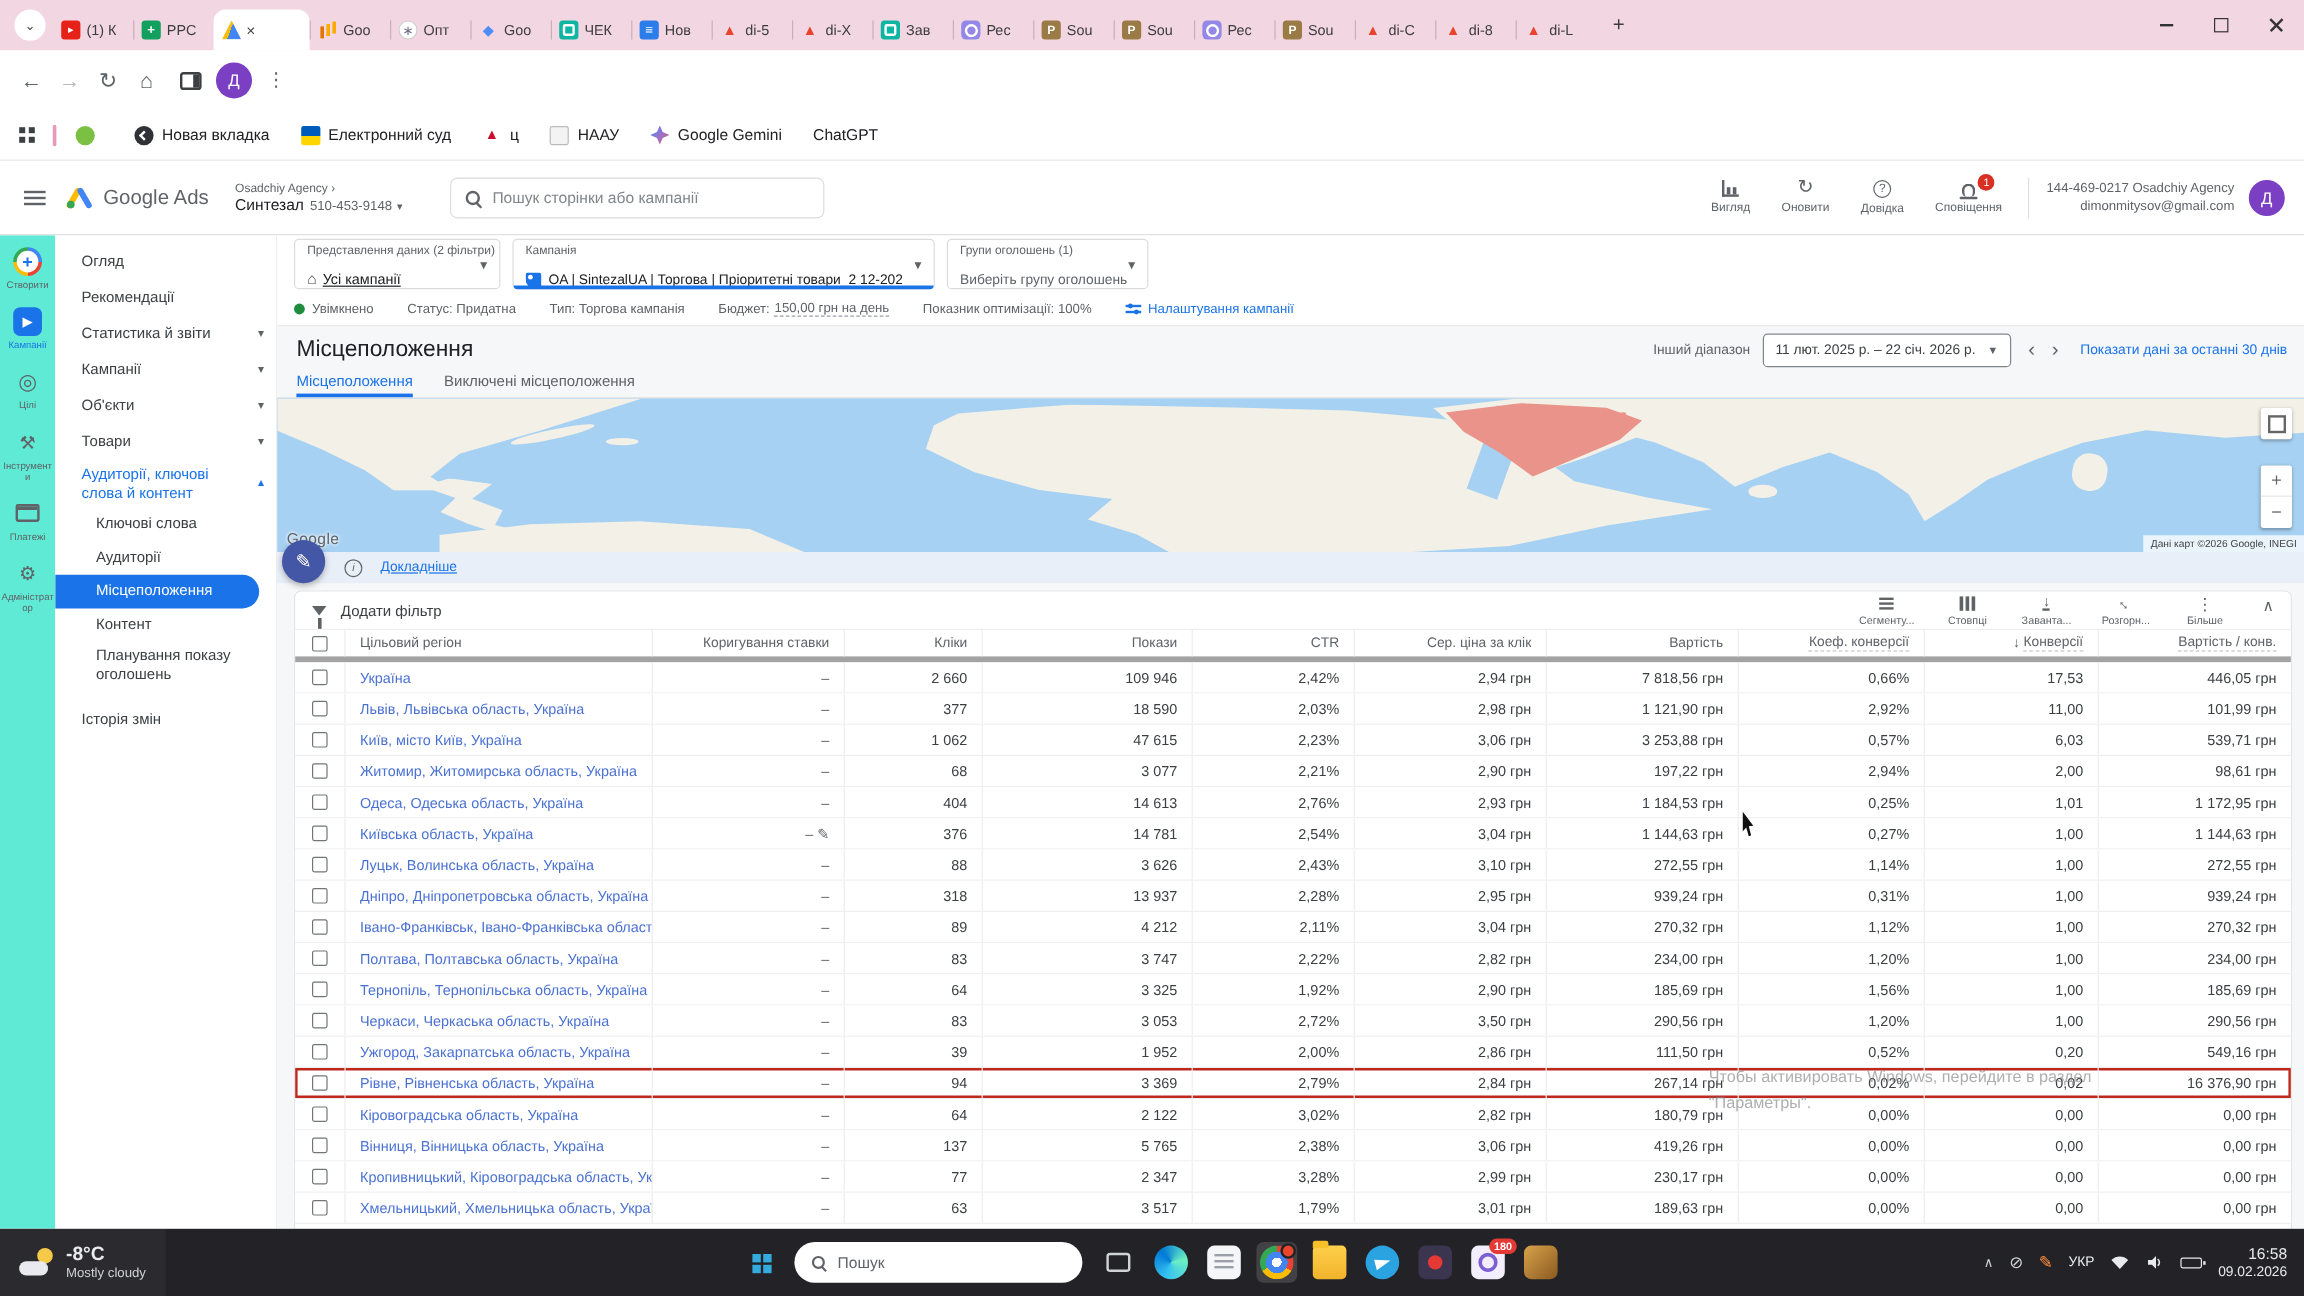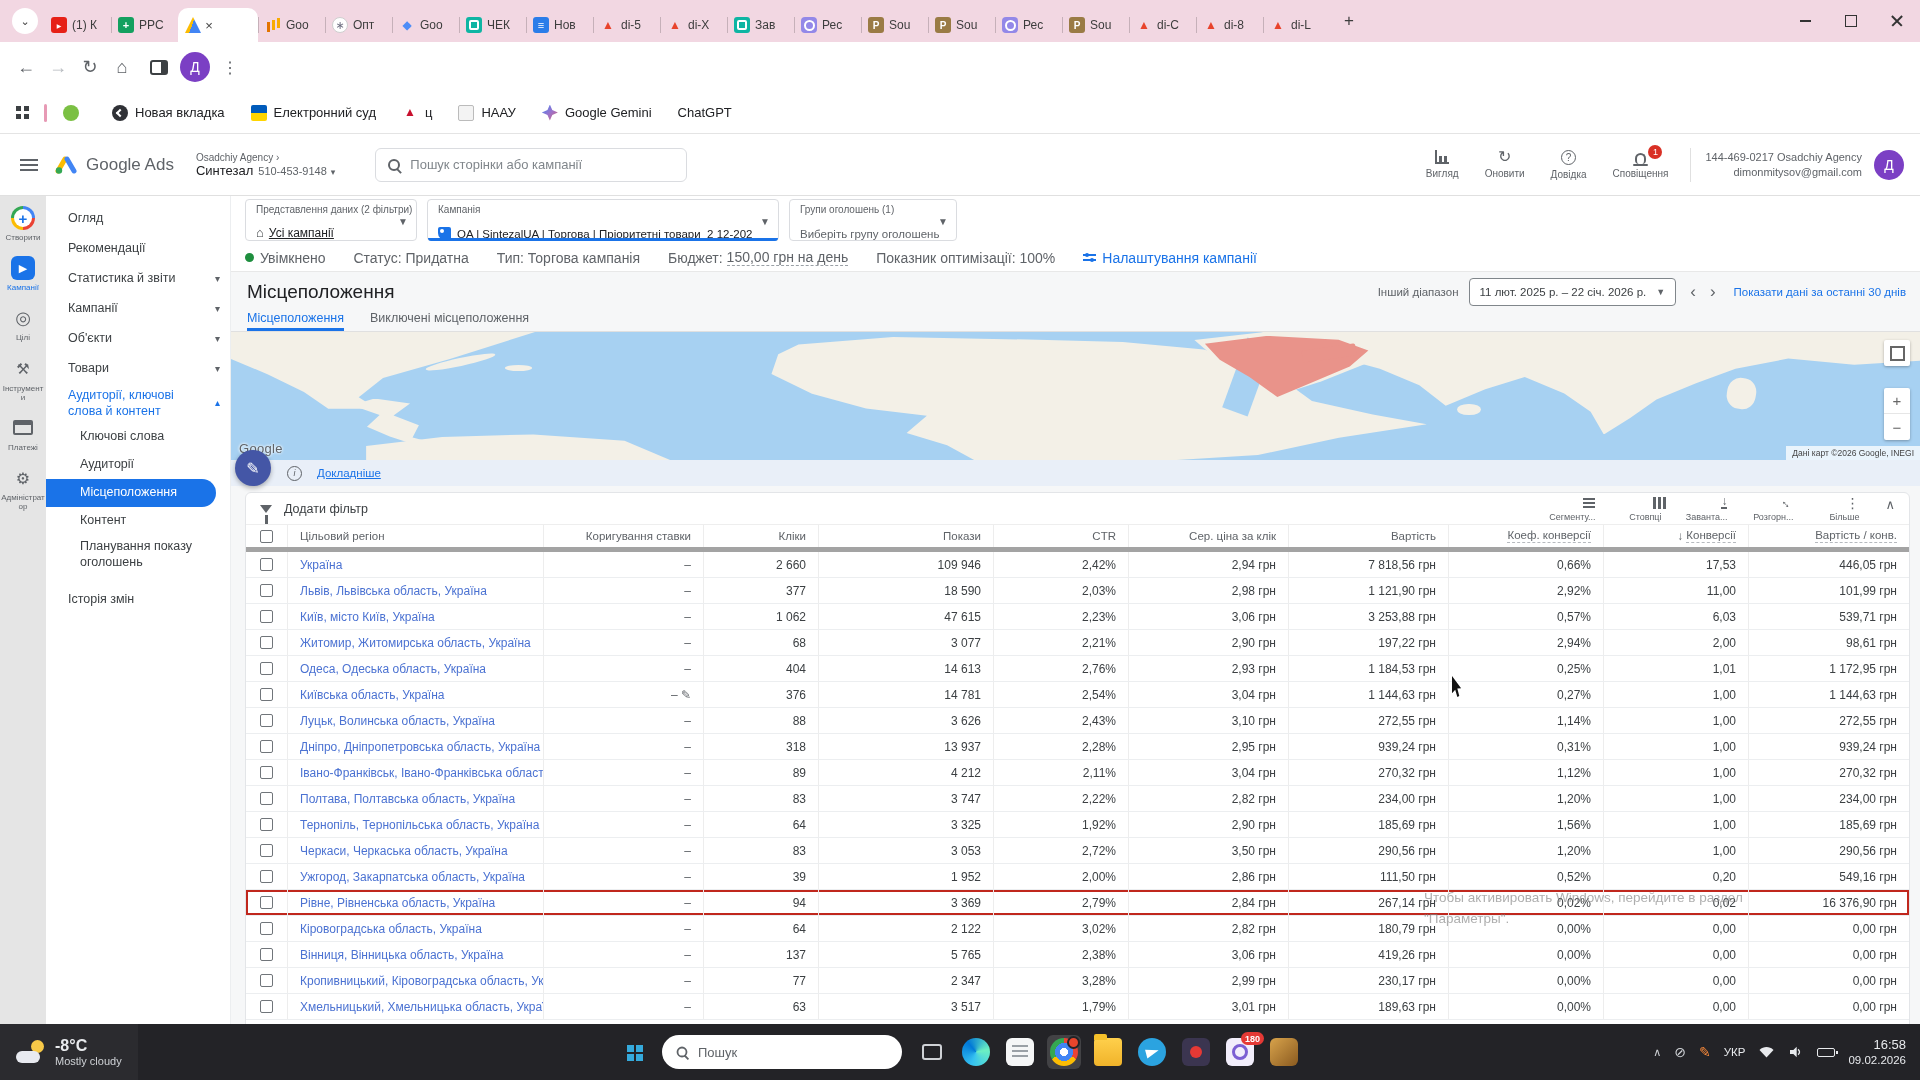--- a/index.html
+++ b/index.html
@@ -110,21 +110,21 @@
   .ic-help{width:15px;height:15px;border:1.5px solid #5f6368;border-radius:50%;display:flex;align-items:center;justify-content:center;font-size:10px;color:#5f6368}
   .ic-bell{width:11px;height:11px;border:2px solid #5f6368;border-radius:50% 50% 4px 4px;border-bottom:none;position:relative;margin-top:2px}
   .ic-bell::after{content:"";position:absolute;left:-4px;right:-4px;bottom:-2px;height:2px;border-radius:2px;background:#5f6368}
   .badge{position:absolute;top:-6px;right:6px;min-width:14px;height:14px;border-radius:8px;background:#d93025;color:#fff;font-size:9px;display:flex;align-items:center;justify-content:center;padding:0 3px}
   .hdiv{width:1px;height:34px;background:#e0e0e0;margin-left:22px}
   .hacct{margin-left:14px;text-align:right;font-size:11px;color:#5f6368;line-height:1.35}
   .ads-header .avatar{margin-left:12px}
 
   .ads-body{display:flex;height:calc(100% - 62px)}
   
-  .rail{width:46px;background:#e5e5e5;flex:none;padding-top:10px}
+  .rail{width:46px;background:#5eead4;flex:none;padding-top:10px}
   .rail-item{display:flex;flex-direction:column;align-items:center;margin-bottom:14px;text-align:center}
   .rail-item .rlabel{font-size:8px;color:#5f6368;margin-top:3px;line-height:1.15;word-break:break-word;padding:0 1px}
   .rail-item.active .rlabel{color:#1a73e8}
   .r-ic{width:24px;height:24px;display:flex;align-items:center;justify-content:center;color:#5f6368;font-size:17px}
   .r-create .r-ic{border-radius:50%;background:conic-gradient(#4285f4 0 25%,#ea4335 0 50%,#fbbc04 0 75%,#34a853 0);position:relative}
   .r-create .r-ic::before{content:"";position:absolute;inset:3px;background:#fff;border-radius:50%}
   .r-create .r-ic::after{content:"+";position:relative;color:#1a73e8;font-size:15px;font-weight:bold}
   .r-camp .r-ic{background:#1a73e8;border-radius:6px;color:#fff;font-size:11px}
   .r-camp .r-ic::before{content:"▶"}
   .r-goals .r-ic::before{content:"◎";font-size:18px}
@@ -154,21 +154,21 @@
   .fb1{width:172px}
   .fb2{width:352px;padding-right:26px}
   .fb3{width:168px}
   .fval .home{font-size:13px;margin-right:5px;color:#3c4043}
   .fval u{text-decoration:underline}
   .tagic{width:13px;height:13px;background:#1a73e8;border-radius:2px 2px 2px 7px;margin-right:6px;flex:none;position:relative}
   .tagic::before{content:"";position:absolute;width:4px;height:4px;background:#fff;border-radius:50%;top:2px;left:2px}
   .fb2 .fval{font-size:11.5px}
   .fb3 .flab{font-size:10px}.fb3 .fval{font-size:11.5px;color:#5f6368}
 
-  .statusbar{height:28px;background:#fff;display:flex;align-items:center;padding:0 14px;font-size:14px;color:#5f6368;border-bottom:1px solid #e8e8e8;flex:none}
+  .statusbar{height:28px;background:#fff;display:flex;align-items:center;padding:0 14px;font-size:11px;color:#5f6368;border-bottom:1px solid #e8e8e8;flex:none}
   .statusbar .seg{margin-right:28px;display:flex;align-items:center;white-space:nowrap}
   .gdot{width:9px;height:9px;border-radius:50%;background:#1e8e3e;margin-right:6px}
   .dashu{border-bottom:1px dashed #9aa0a6;margin-left:4px}
   .statusbar .blue{color:#1a73e8;display:flex;align-items:center}
   .tuneb{width:13px;height:11px;position:relative;margin-right:6px}
   .tuneb::before{content:"";position:absolute;left:0;right:0;top:2px;height:2px;background:#1a73e8;box-shadow:0 5px 0 #1a73e8}
   .tuneb::after{content:"";position:absolute;width:4px;height:4px;border-radius:50%;background:#1a73e8;top:1px;left:2px;box-shadow:5px 5px 0 #1a73e8}
 
   .content{flex:1;position:relative;padding:0;min-height:0}
   .pagehead{height:34px;display:flex;align-items:center;padding:6px 14px 0 16px}
@@ -218,21 +218,21 @@
   .banner .blink{color:#1a73e8;text-decoration:underline;margin-left:5px}
   .fab{position:absolute;left:4px;top:178px;width:36px;height:36px;border-radius:50%;background:#4456a6;color:#fff;display:flex;align-items:center;justify-content:center;font-size:16px;box-shadow:0 2px 5px rgba(0,0,0,.3);z-index:6}
 
   
   .card{margin:6px 10px 0 14px;background:#fff;border:1px solid #e3e5e8;border-radius:6px 6px 0 0;display:flex;flex-direction:column;min-height:560px}
   .ttoolbar{height:32px;display:flex;align-items:center;padding:0 14px;border-bottom:1px solid #eee}
   .funnel{width:0;height:0;border-left:6px solid transparent;border-right:6px solid transparent;border-top:8px solid #5f6368;position:relative;margin-right:4px}
   .funnel::after{content:"";position:absolute;left:-1.5px;top:-2px;width:3px;height:9px;background:#5f6368;top:2px}
   .addfilter{font-size:12.5px;color:#3c4043;margin-left:8px}
   .tactions{margin-left:auto;display:flex;align-items:flex-start}
-  .tact{display:flex;flex-direction:column;align-items:flex-end;margin-left:22px;min-width:44px}
+  .tact{display:flex;flex-direction:column;align-items:center;margin-left:22px;min-width:44px}
   .tact .alabel{font-size:9px;color:#5f6368;margin-top:2px;white-space:nowrap}
   .aic{height:14px;display:flex;align-items:center;justify-content:center;color:#5f6368;font-size:12px}
   .ic-seg .aic::before{content:"";width:12px;height:2px;background:#5f6368;box-shadow:0 4px 0 #5f6368,0 8px 0 #5f6368;margin-bottom:8px}
   .ic-col .aic::before{content:"";width:3px;height:12px;background:#5f6368;box-shadow:5px 0 0 #5f6368,-5px 0 0 #5f6368}
   .ic-dl .aic::before{content:"↓";border-bottom:2px solid #5f6368;line-height:11px}
   .ic-exp .aic::before{content:"↔";transform:rotate(45deg);display:block}
   .ic-more .aic::before{content:"⋮";font-size:14px}
   .collapse{margin-left:26px;color:#5f6368;font-size:13px;padding-top:1px}
 
   .thead{height:27px;display:flex;border-bottom:5px solid #a3a3a3;background:#fff}

